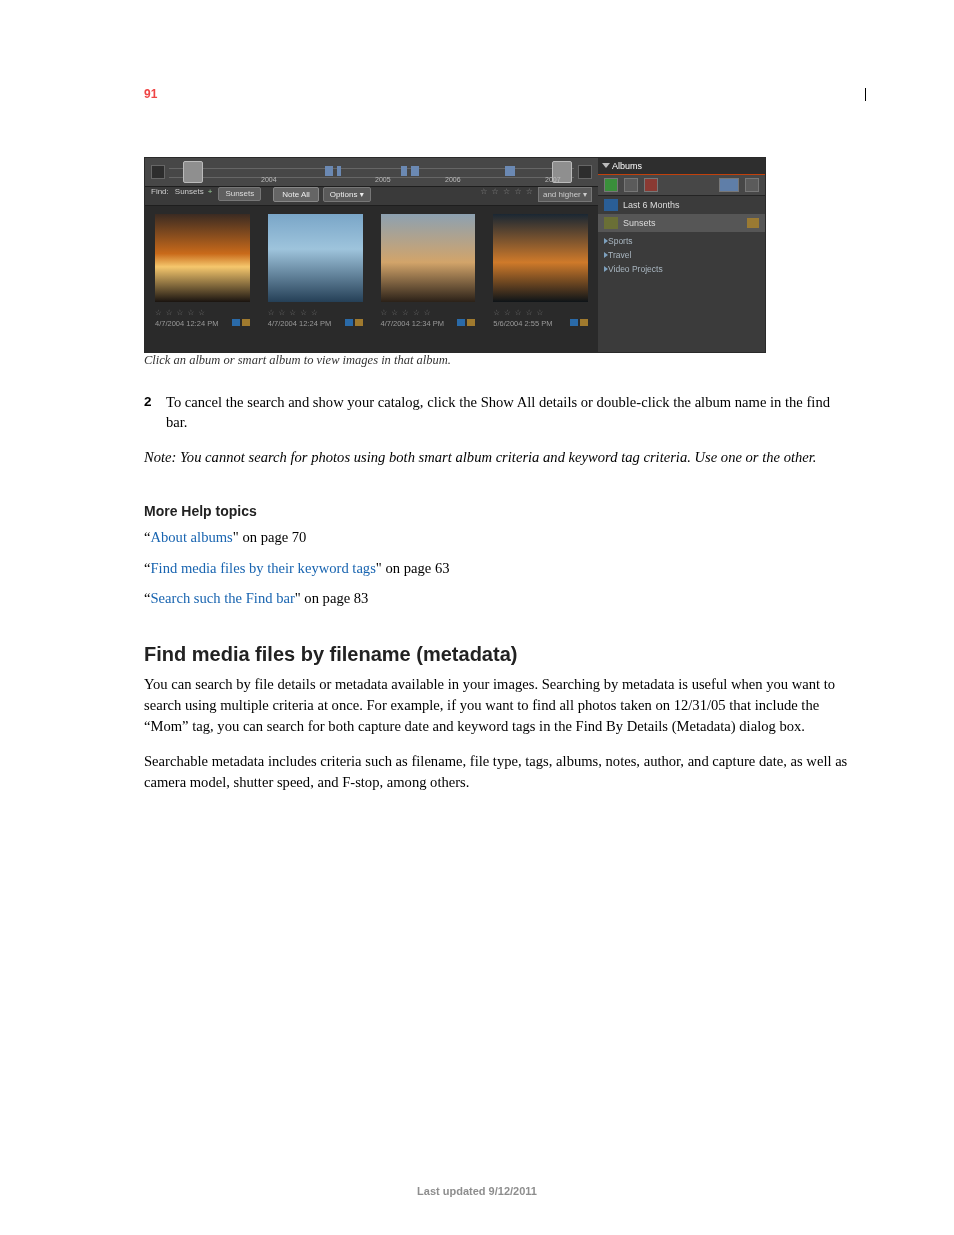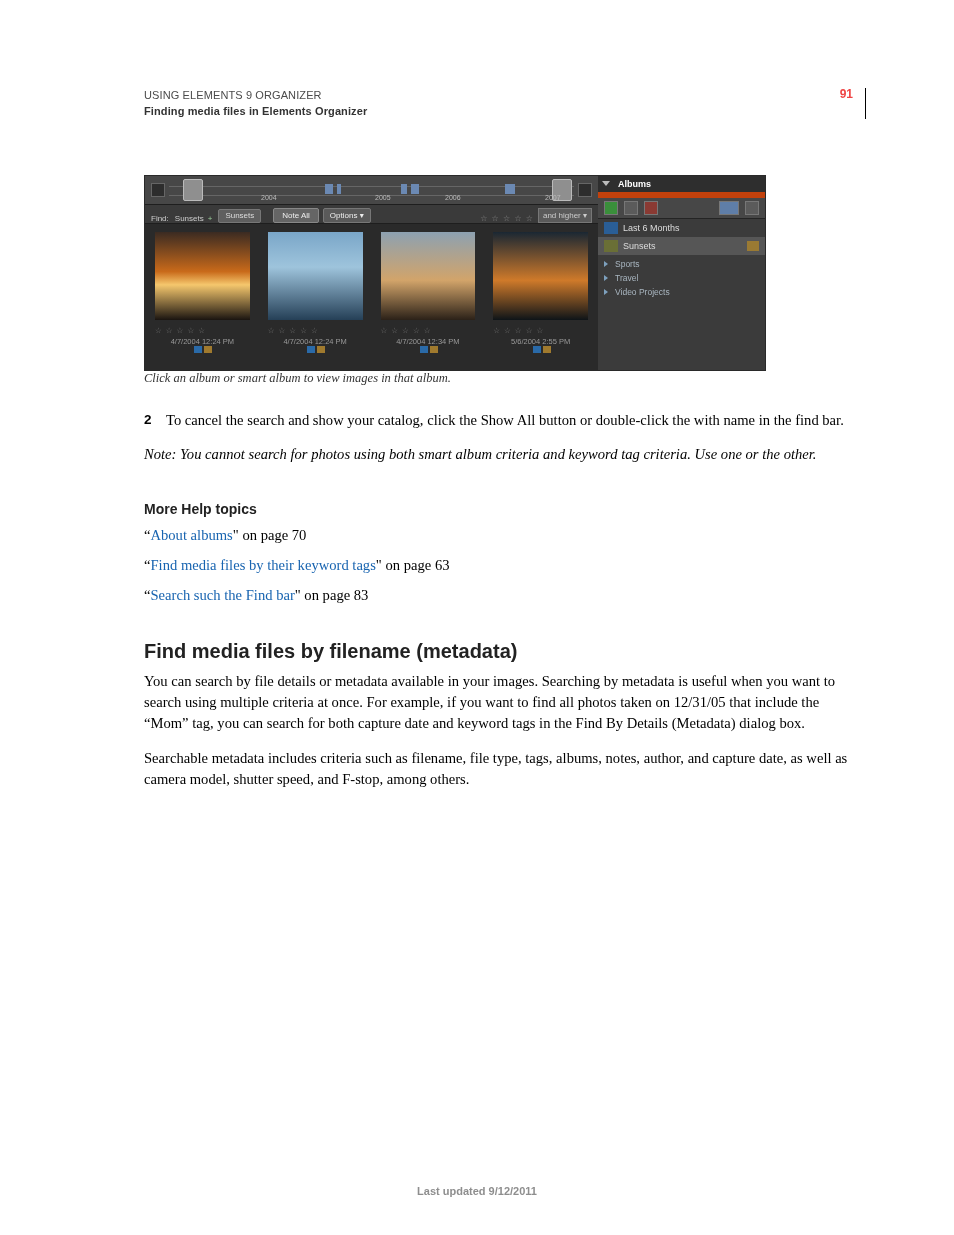--- a/index.html
+++ b/index.html
@@ -14,56 +14,56 @@
   .shot{width:620px;height:194px;background:#2a2a2a;position:relative;border:1px dashed #2a2a2a;overflow:hidden;}
   
   .tl{position:absolute;left:0;top:0;right:167px;height:28px;background:#474747;}
   .tl-nav{position:absolute;top:7px;width:12px;height:12px;background:#2d2d2d;border:1px solid #666;}
   .tl-nav.l{left:6px;} .tl-nav.r{right:6px;}
   .tl-track{position:absolute;left:24px;right:24px;top:10px;height:8px;border-top:1px solid #666;border-bottom:1px solid #666;}
   .tl-grab{position:absolute;top:3px;width:18px;height:20px;background:#8f8f8f;border:1px solid #bbb;border-radius:2px;}
   .tl-bar{position:absolute;top:8px;height:10px;background:#6b89b3;}
   .tl-year{position:absolute;top:18px;font-size:7px;color:#bcbcbc;font-family:Arial,sans-serif;}
   
-  .fb{position:absolute;left:0;top:28px;right:167px;height:18px;background:#3a3a3a;border-top:1px solid #1e1e1e;border-bottom:1px solid #1e1e1e;font-family:Arial,sans-serif;font-size:8px;color:#ccc;display:flex;align-items:flex-end;}
+  .fb{position:absolute;left:0;top:28px;right:167px;height:18px;background:#3a3a3a;border-top:1px solid #1e1e1e;border-bottom:1px solid #1e1e1e;font-family:Arial,sans-serif;font-size:8px;color:#ccc;display:flex;align-items:flex-start;}
   .fb .lbl{margin-left:6px;}
   .fb .tag{background:#5f5f5f;border:1px solid #777;border-radius:2px;margin-left:6px;padding:0 6px;height:12px;line-height:12px;color:#ddd;}
   .fb .btn{background:#656565;border:1px solid #888;border-radius:2px;margin-left:12px;padding:0 8px;height:13px;line-height:13px;color:#eee;}
   .fb .dd{background:#5a5a5a;border:1px solid #777;border-radius:2px;margin-left:4px;padding:0 6px;height:13px;line-height:13px;color:#eee;}
   .fb .stars{margin-left:auto;color:#888;letter-spacing:1px;}
   .fb .dd2{background:#5a5a5a;border:1px solid #777;padding:0 4px;margin:0 6px 0 4px;height:13px;line-height:13px;}
   
   .grid{position:absolute;left:0;right:167px;top:46px;bottom:0;display:flex;gap:18px;padding:10px 10px 6px 10px;}
   .thumb{flex:1;display:flex;flex-direction:column;}
   .img{flex:0 0 88px;background:#000;position:relative;overflow:hidden;}
   .img .sky{position:absolute;inset:0;background:linear-gradient(180deg,#3b2b22 0%,#c96a1a 45%,#f5c76d 60%,#1a1410 100%);}
   .img.b .sky{background:linear-gradient(180deg,#7aa6c8 0%,#9ec4dc 40%,#254057 100%);}
   .img.c .sky{background:linear-gradient(180deg,#8da1b1 0%,#d2a46a 55%,#2b2118 100%);}
   .img.d .sky{background:linear-gradient(180deg,#1a2733 0%,#cf7a2a 55%,#0e1418 100%);}
   .meta{margin-top:6px;font-family:Arial,sans-serif;font-size:7.5px;color:#999;}
   .meta .st{color:#777;letter-spacing:1px;}
-  .meta .row2{display:flex;justify-content:space-between;align-items:center;margin-top:2px;flex-direction:column;}
+  .meta .row2{display:flex;justify-content:space-between;align-items:center;margin-top:2px;}
   .badge{display:inline-block;width:8px;height:7px;margin-left:2px;}
   .b1{background:#2a6aa8;} .b2{background:#a07a2e;}
   
   .rp{position:absolute;right:0;top:0;width:167px;bottom:0;background:#3b3b3b;font-family:Arial,sans-serif;font-size:9px;color:#ddd;}
-  .rp-h{height:16px;line-height:16px;background:#2e2e2e;border-bottom:6px solid #c2410c;padding-left:20px;position:relative;color:#fff;font-weight:bold;}
+  .rp-h{height:16px;line-height:16px;background:#2e2e2e;border-bottom:1px solid #c2410c;padding-left:14px;position:relative;color:#fff;}
   .tri{position:absolute;left:4px;top:5px;width:0;height:0;border-left:4px solid transparent;border-right:4px solid transparent;border-top:5px solid #bbb;}
   .rp-tools{height:20px;background:#474747;display:flex;align-items:center;gap:6px;padding:0 6px;border-bottom:1px solid #242424;}
   .ti{width:12px;height:12px;background:#5b5b5b;border:1px solid #777;}
   .ti.plus{background:#3a8f3b;}
   .ti.minus{background:#8a3a33;}
   .ti.pencil{background:#5f7ea8;width:18px;}
   .sa{display:flex;align-items:center;height:18px;padding-left:6px;gap:5px;}
   .sa .ic{width:14px;height:12px;background:#2a5e96;}
   .sa.sel{background:#565656;}
   .sa.sel .ic{background:#6a6f36;}
   .sa .share{margin-left:auto;margin-right:6px;width:12px;height:10px;background:#9a7a33;}
   .tree{padding:2px 4px;}
-  .titem{display:flex;align-items:center;height:14px;gap:7px;padding-left:2px;color:#a9b6c0;font-size:8.5px;}
+  .titem{display:flex;align-items:center;height:14px;gap:0;padding-left:2px;color:#a9b6c0;font-size:8.5px;}
   .titem .chev{width:0;height:0;border-top:3px solid transparent;border-bottom:3px solid transparent;border-left:4px solid #7da0bd;}
   .caption{font-style:italic;font-size:12.5px;color:#333;}
   .step{display:flex;margin-top:24px;font-size:14.6px;line-height:1.4;color:#000;}
   .step-num{font-family:"Myriad Pro",Arial,sans-serif;font-weight:700;font-size:13.5px;width:22px;flex:0 0 22px;margin-top:1px;}
   .note{font-size:14.6px;line-height:1.4;margin-top:14px;}
   .note .nl{font-weight:400;font-style:italic;}
   .note .nt{font-style:italic;}
   .mh{font-family:"Myriad Pro",Arial,Helvetica,sans-serif;font-weight:700;font-size:14px;color:#222;margin-top:36px;}
   .ref{font-size:14.6px;line-height:1.4;margin-top:8px;}
   .ref + .ref{margin-top:10px;}
@@ -71,24 +71,20 @@
   .h2{font-family:"Myriad Pro",Arial,Helvetica,sans-serif;font-weight:700;font-size:20px;color:#222;margin-top:34px;}
   .body{font-size:14.6px;line-height:1.45;margin-top:8px;color:#000;}
   .body + .body{margin-top:14px;}
   .footer{position:absolute;left:0;right:0;bottom:38px;text-align:center;font-family:"Myriad Pro",Arial,sans-serif;font-weight:700;font-size:11px;color:#8e8e8e;}
 </style>
 </head>
 <body>
 
 <div class="page">
   <div class="header-row">
-    <div class="header-left">
-      <div class="header-line1">USING ELEMENTS 9 ORGANIZER</div>
-      <div class="header-line2">Finding media files in Elements Organizer</div>
-    </div>
     <div class="pagenum">91</div>
   </div>
 
   <div class="figure">
     <div class="shot">
 
       <div class="tl">
         <div class="tl-nav l"></div>
         <div class="tl-nav r"></div>
         <div class="tl-track"></div>
@@ -200,21 +196,21 @@
               <span>Video Projects</span>
             </div>
         </div>
       </div>
     </div>
     <div class="caption">Click an album or smart album to view images in that album.</div>
   </div>
 
   <div class="step">
     <div class="step-num">2</div>
-    <div>To cancel the search and show your catalog, click the Show All button or double-click the with name in the find bar.</div>
+    <div>To cancel the search and show your catalog, click the Show All details or double-click the album name in the find bar.</div>
   </div>
 
   <div class="note">
     <span class="nl">Note:</span><span class="nt"> You cannot search for photos using both smart album criteria and keyword tag criteria. Use one or the other.</span>
   </div>
 
   <div class="mh">More Help topics</div>
   <div class="ref"><span>“</span><a href="#">About albums</a><span>" on page 70</span></div>
   <div class="ref"><span>“</span><a href="#">Find media files by their keyword tags</a><span>" on page 63</span></div>
   <div class="ref"><span>“</span><a href="#">Search such the Find bar</a><span>" on page 83</span></div>

